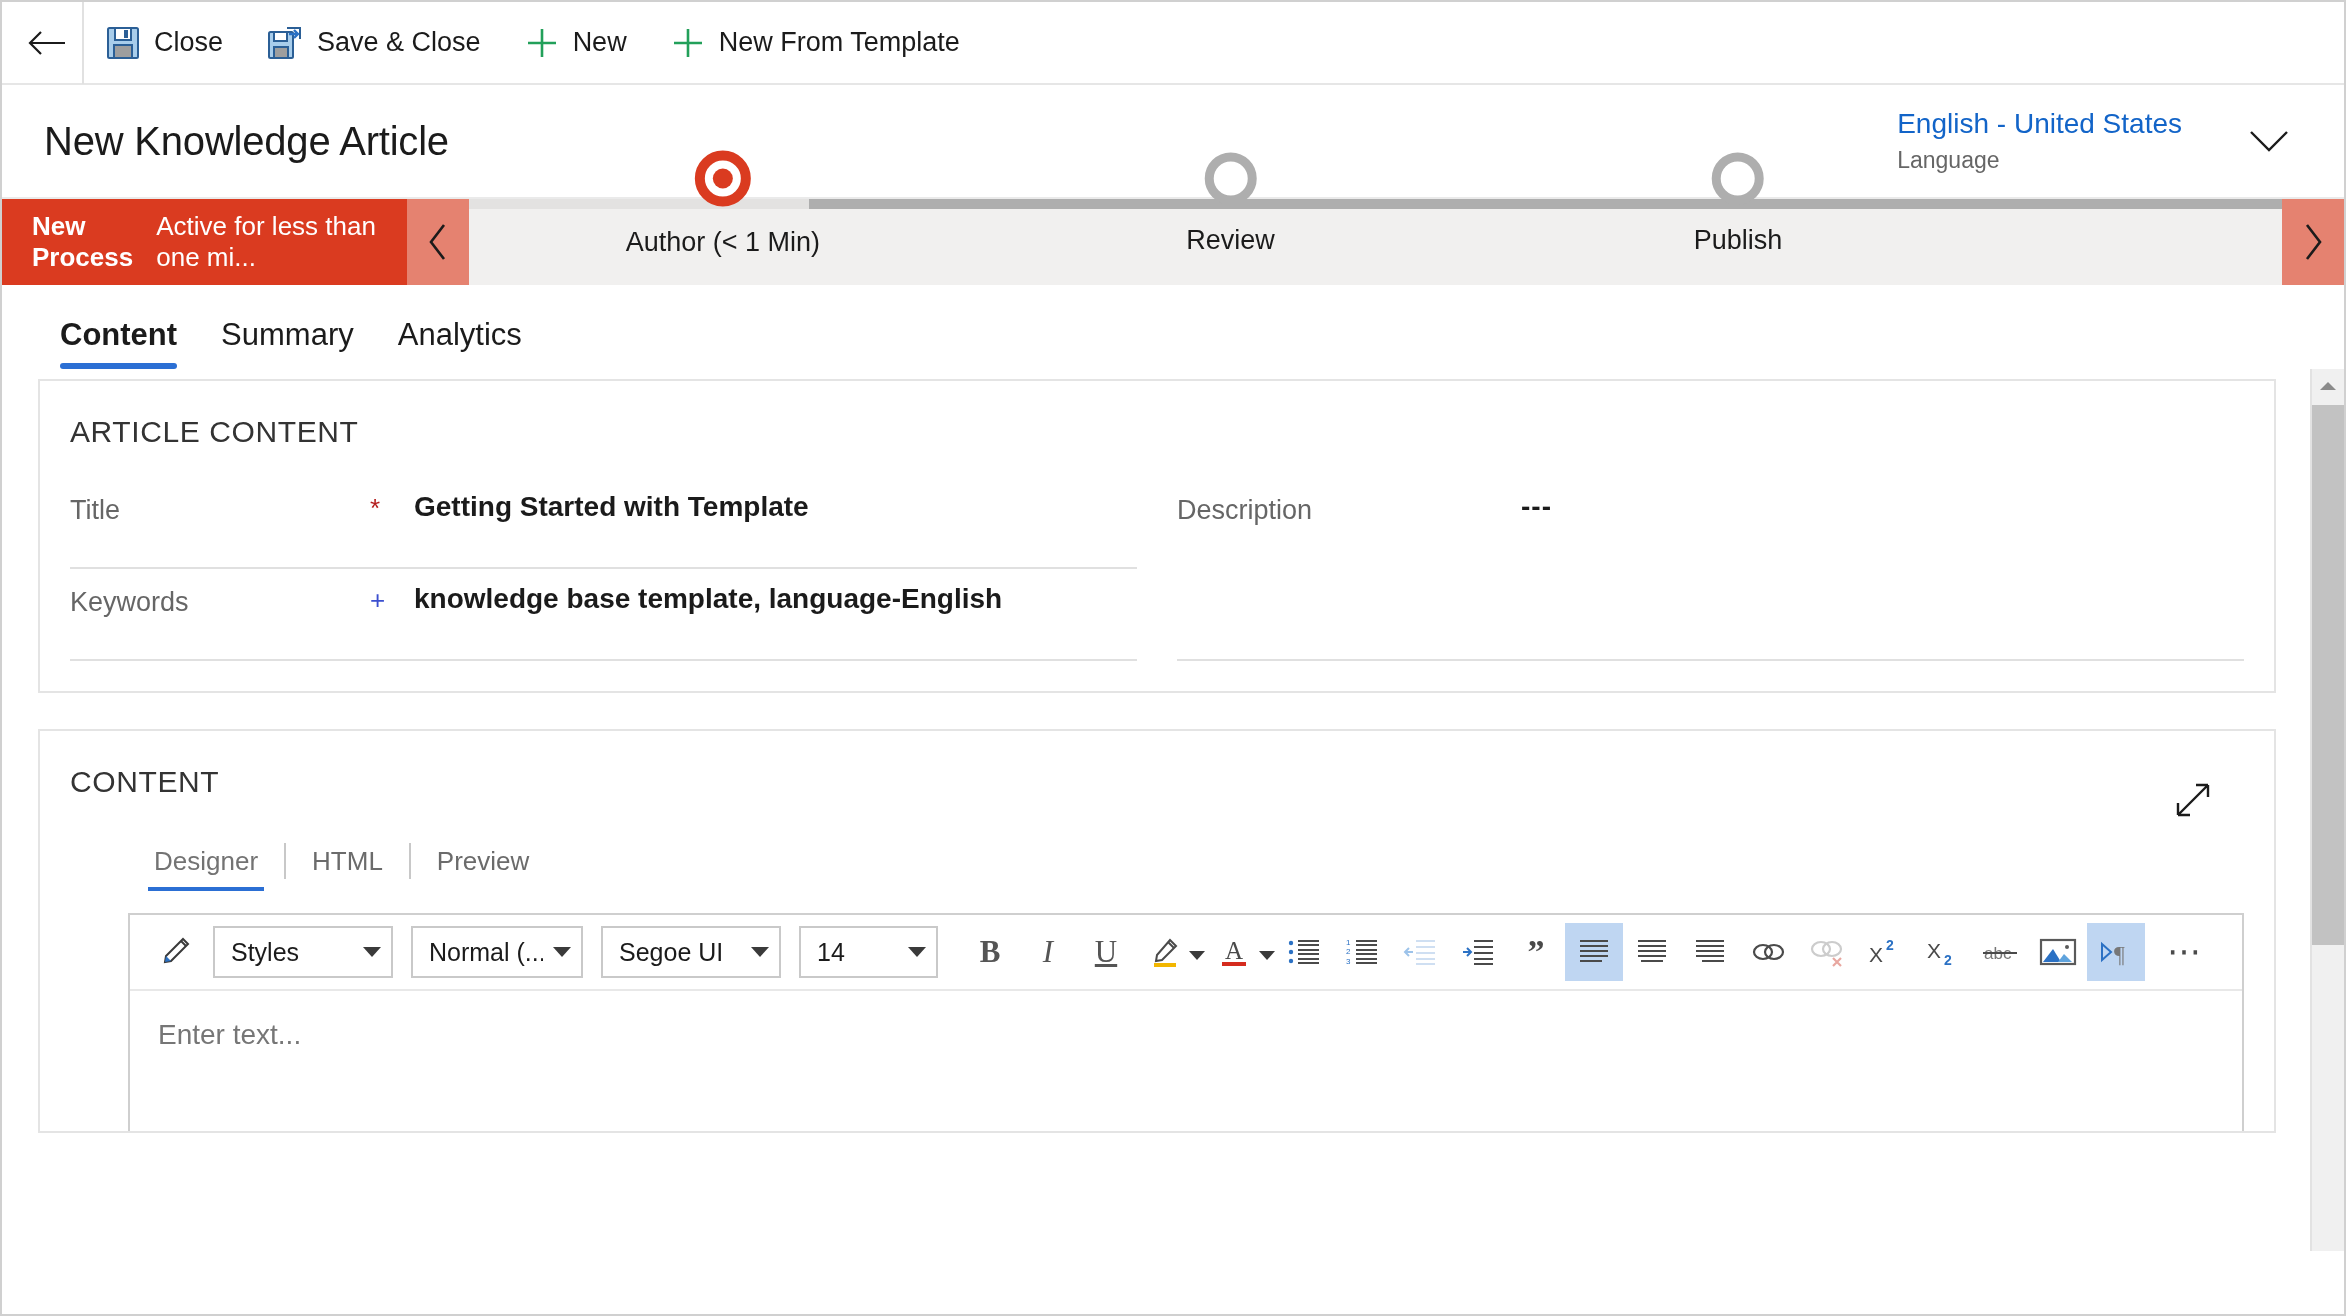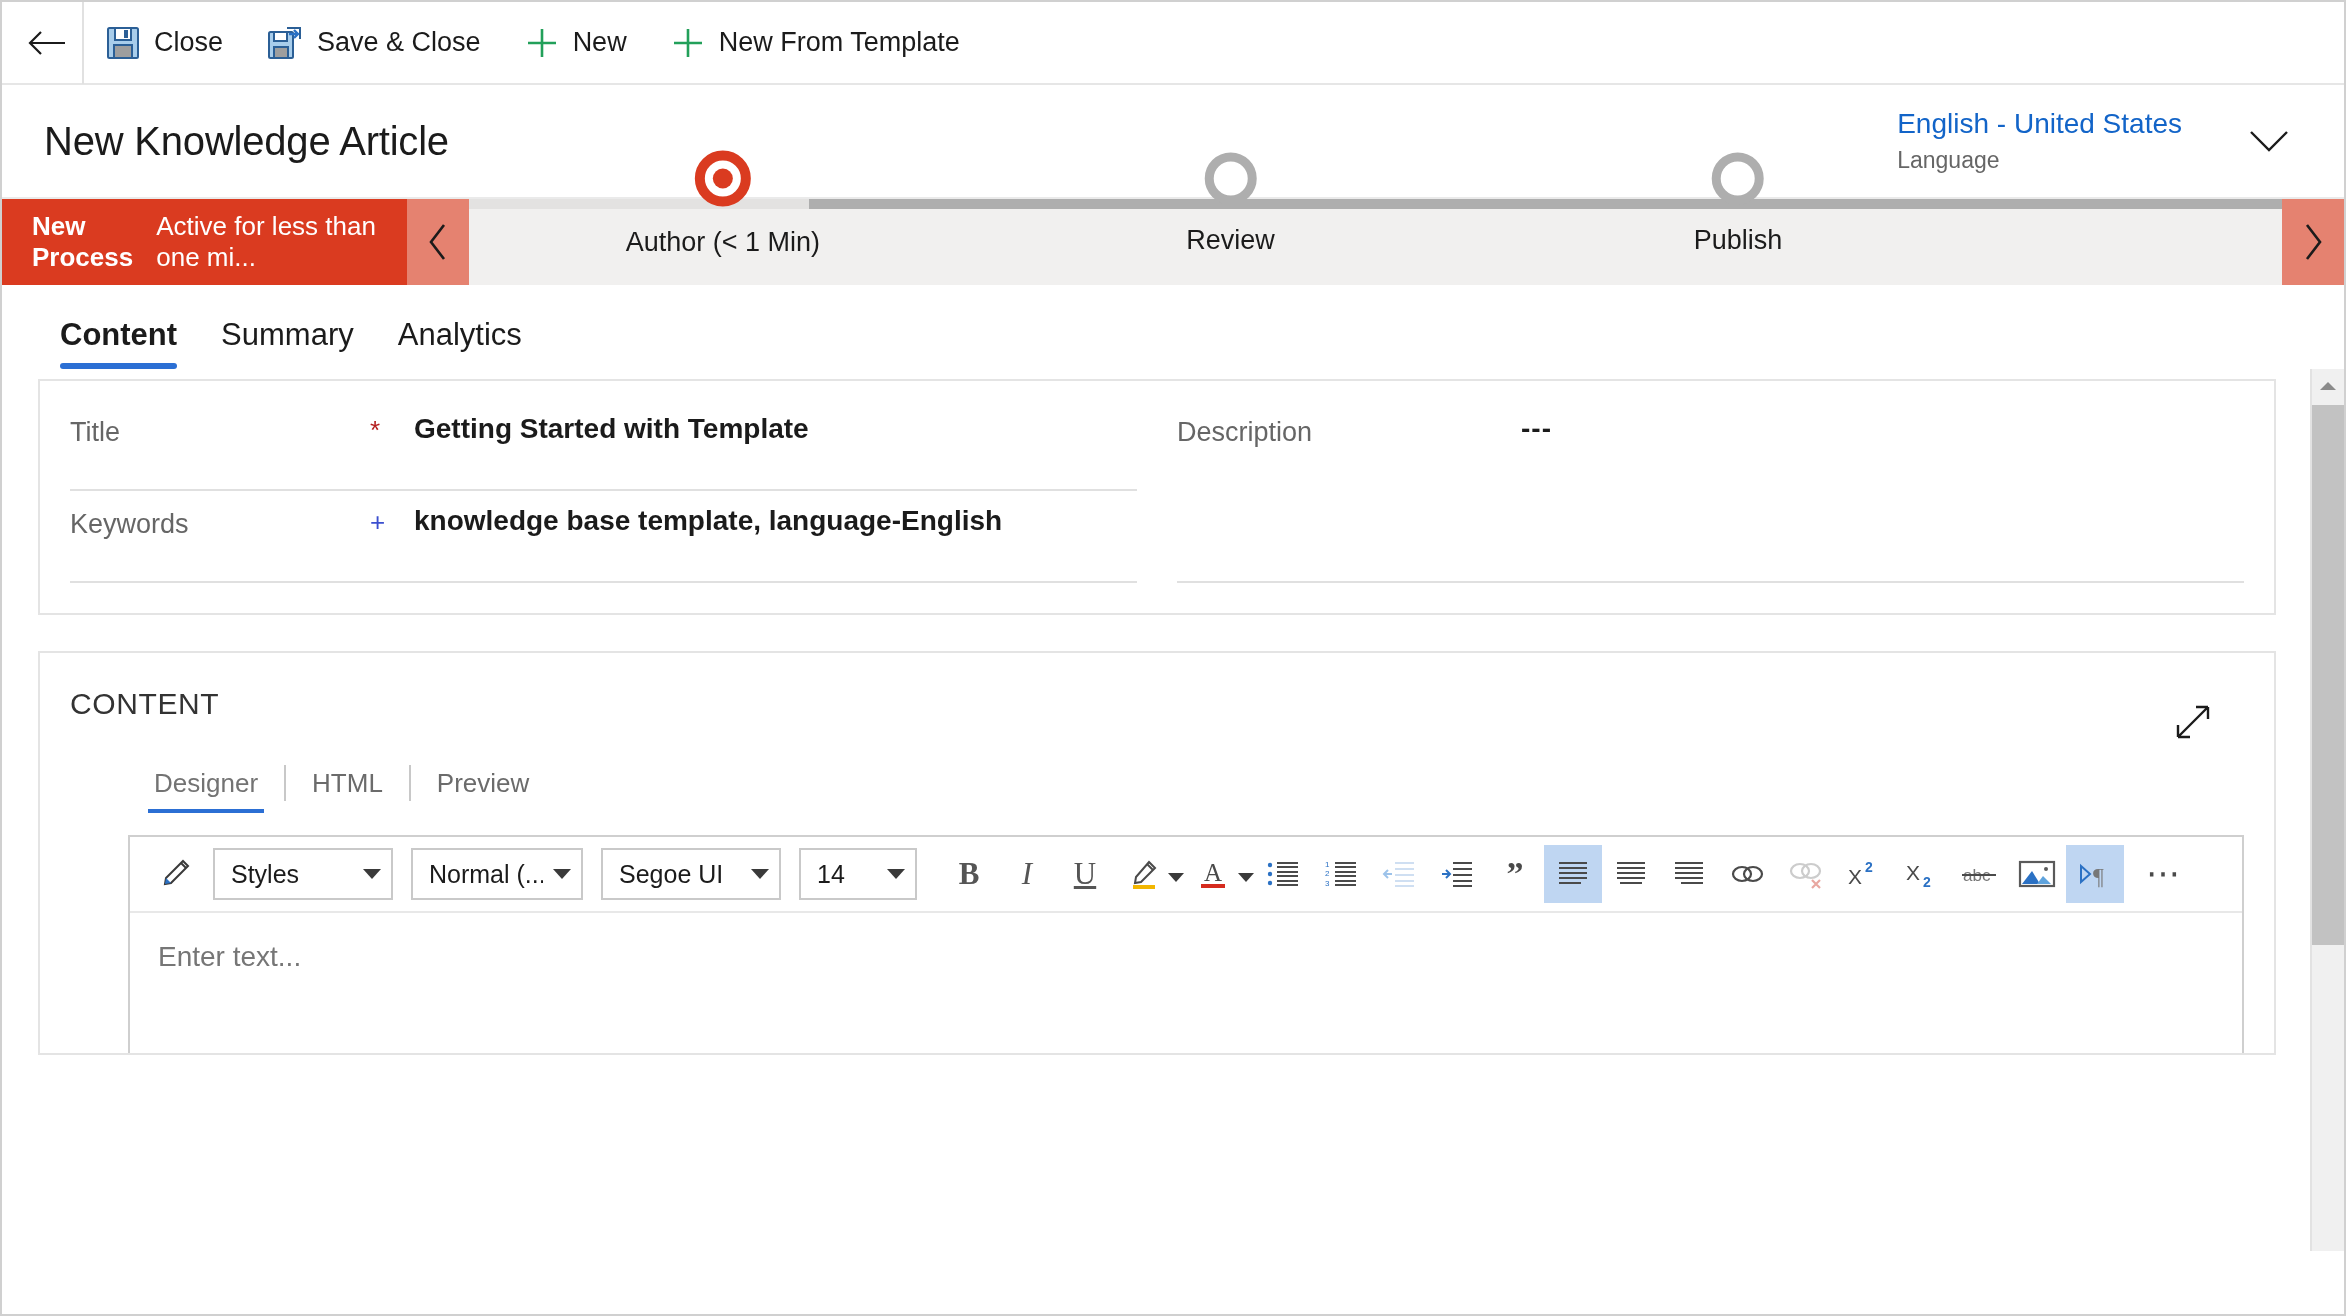--- a/index.html
+++ b/index.html
@@ -338,21 +338,21 @@
     margin-left: 10px;
     width: 0; height: 0;
     border-left: 9px solid transparent;
     border-right: 9px solid transparent;
     border-top: 10px solid #3a3a3a;
     flex-shrink: 0;
   }
   .sel-styles { width: 180px; }
   .sel-para   { width: 172px; }
   .sel-font   { width: 180px; }
-  .sel-size   { width: 118px; }
+  .sel-size   { width: 139px; }
   .tb-dd-caret {
     width: 0; height: 0;
     border-left: 8px solid transparent;
     border-right: 8px solid transparent;
     border-top: 9px solid #3a3a3a;
     margin-left: -4px; margin-top: 6px;
     flex-shrink: 0;
     cursor: pointer;
   }
   .editor-body {
@@ -517,20 +517,21 @@
     </div>
     <div class="tab">
       <span>Analytics</span>
     </div>
   </div>
 
   <div class="body-area">
     <div class="body-scroll">
 
       <div class="section-card">
+        <div class="section-title">ARTICLE CONTENT</div>
         <div class="field-grid">
 
           <div class="field-col">
             <div class="field-row">
               <div class="field-label">Title</div>
               <div class="req-mark required">*</div>
               <div class="field-value">Getting Started with Template</div>
             </div>
             <div class="field-row">
               <div class="field-label">Keywords</div>

